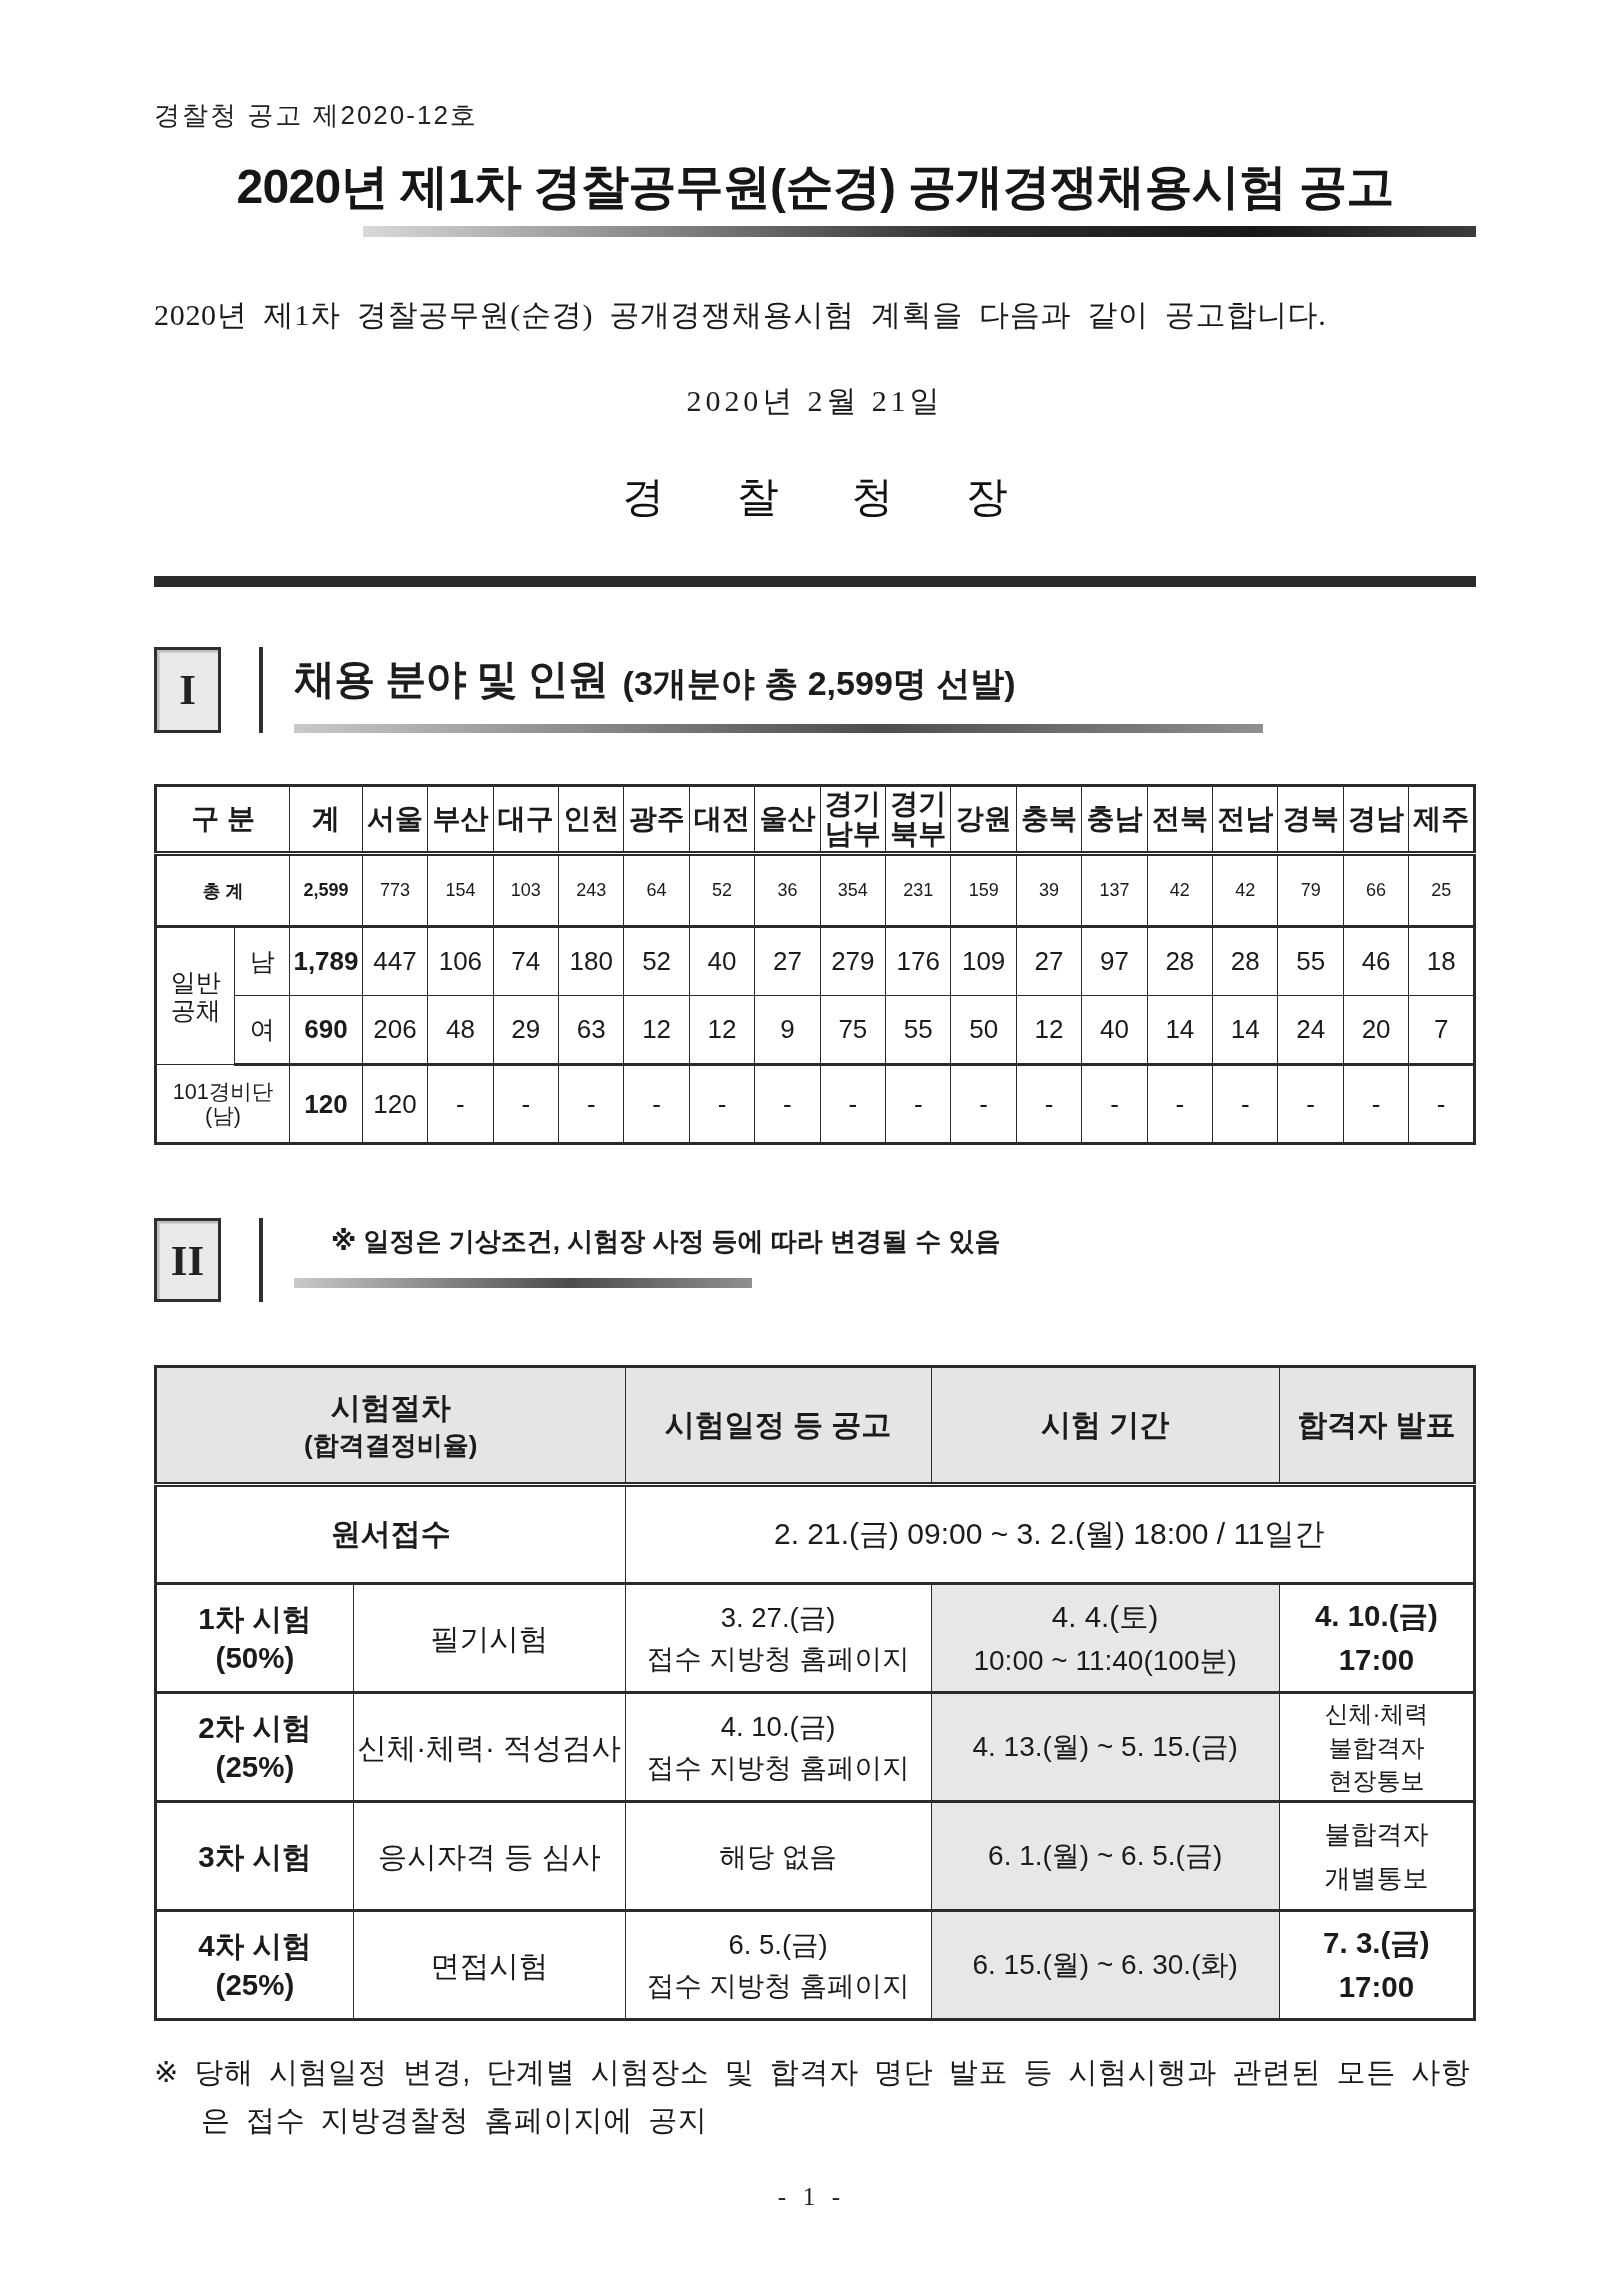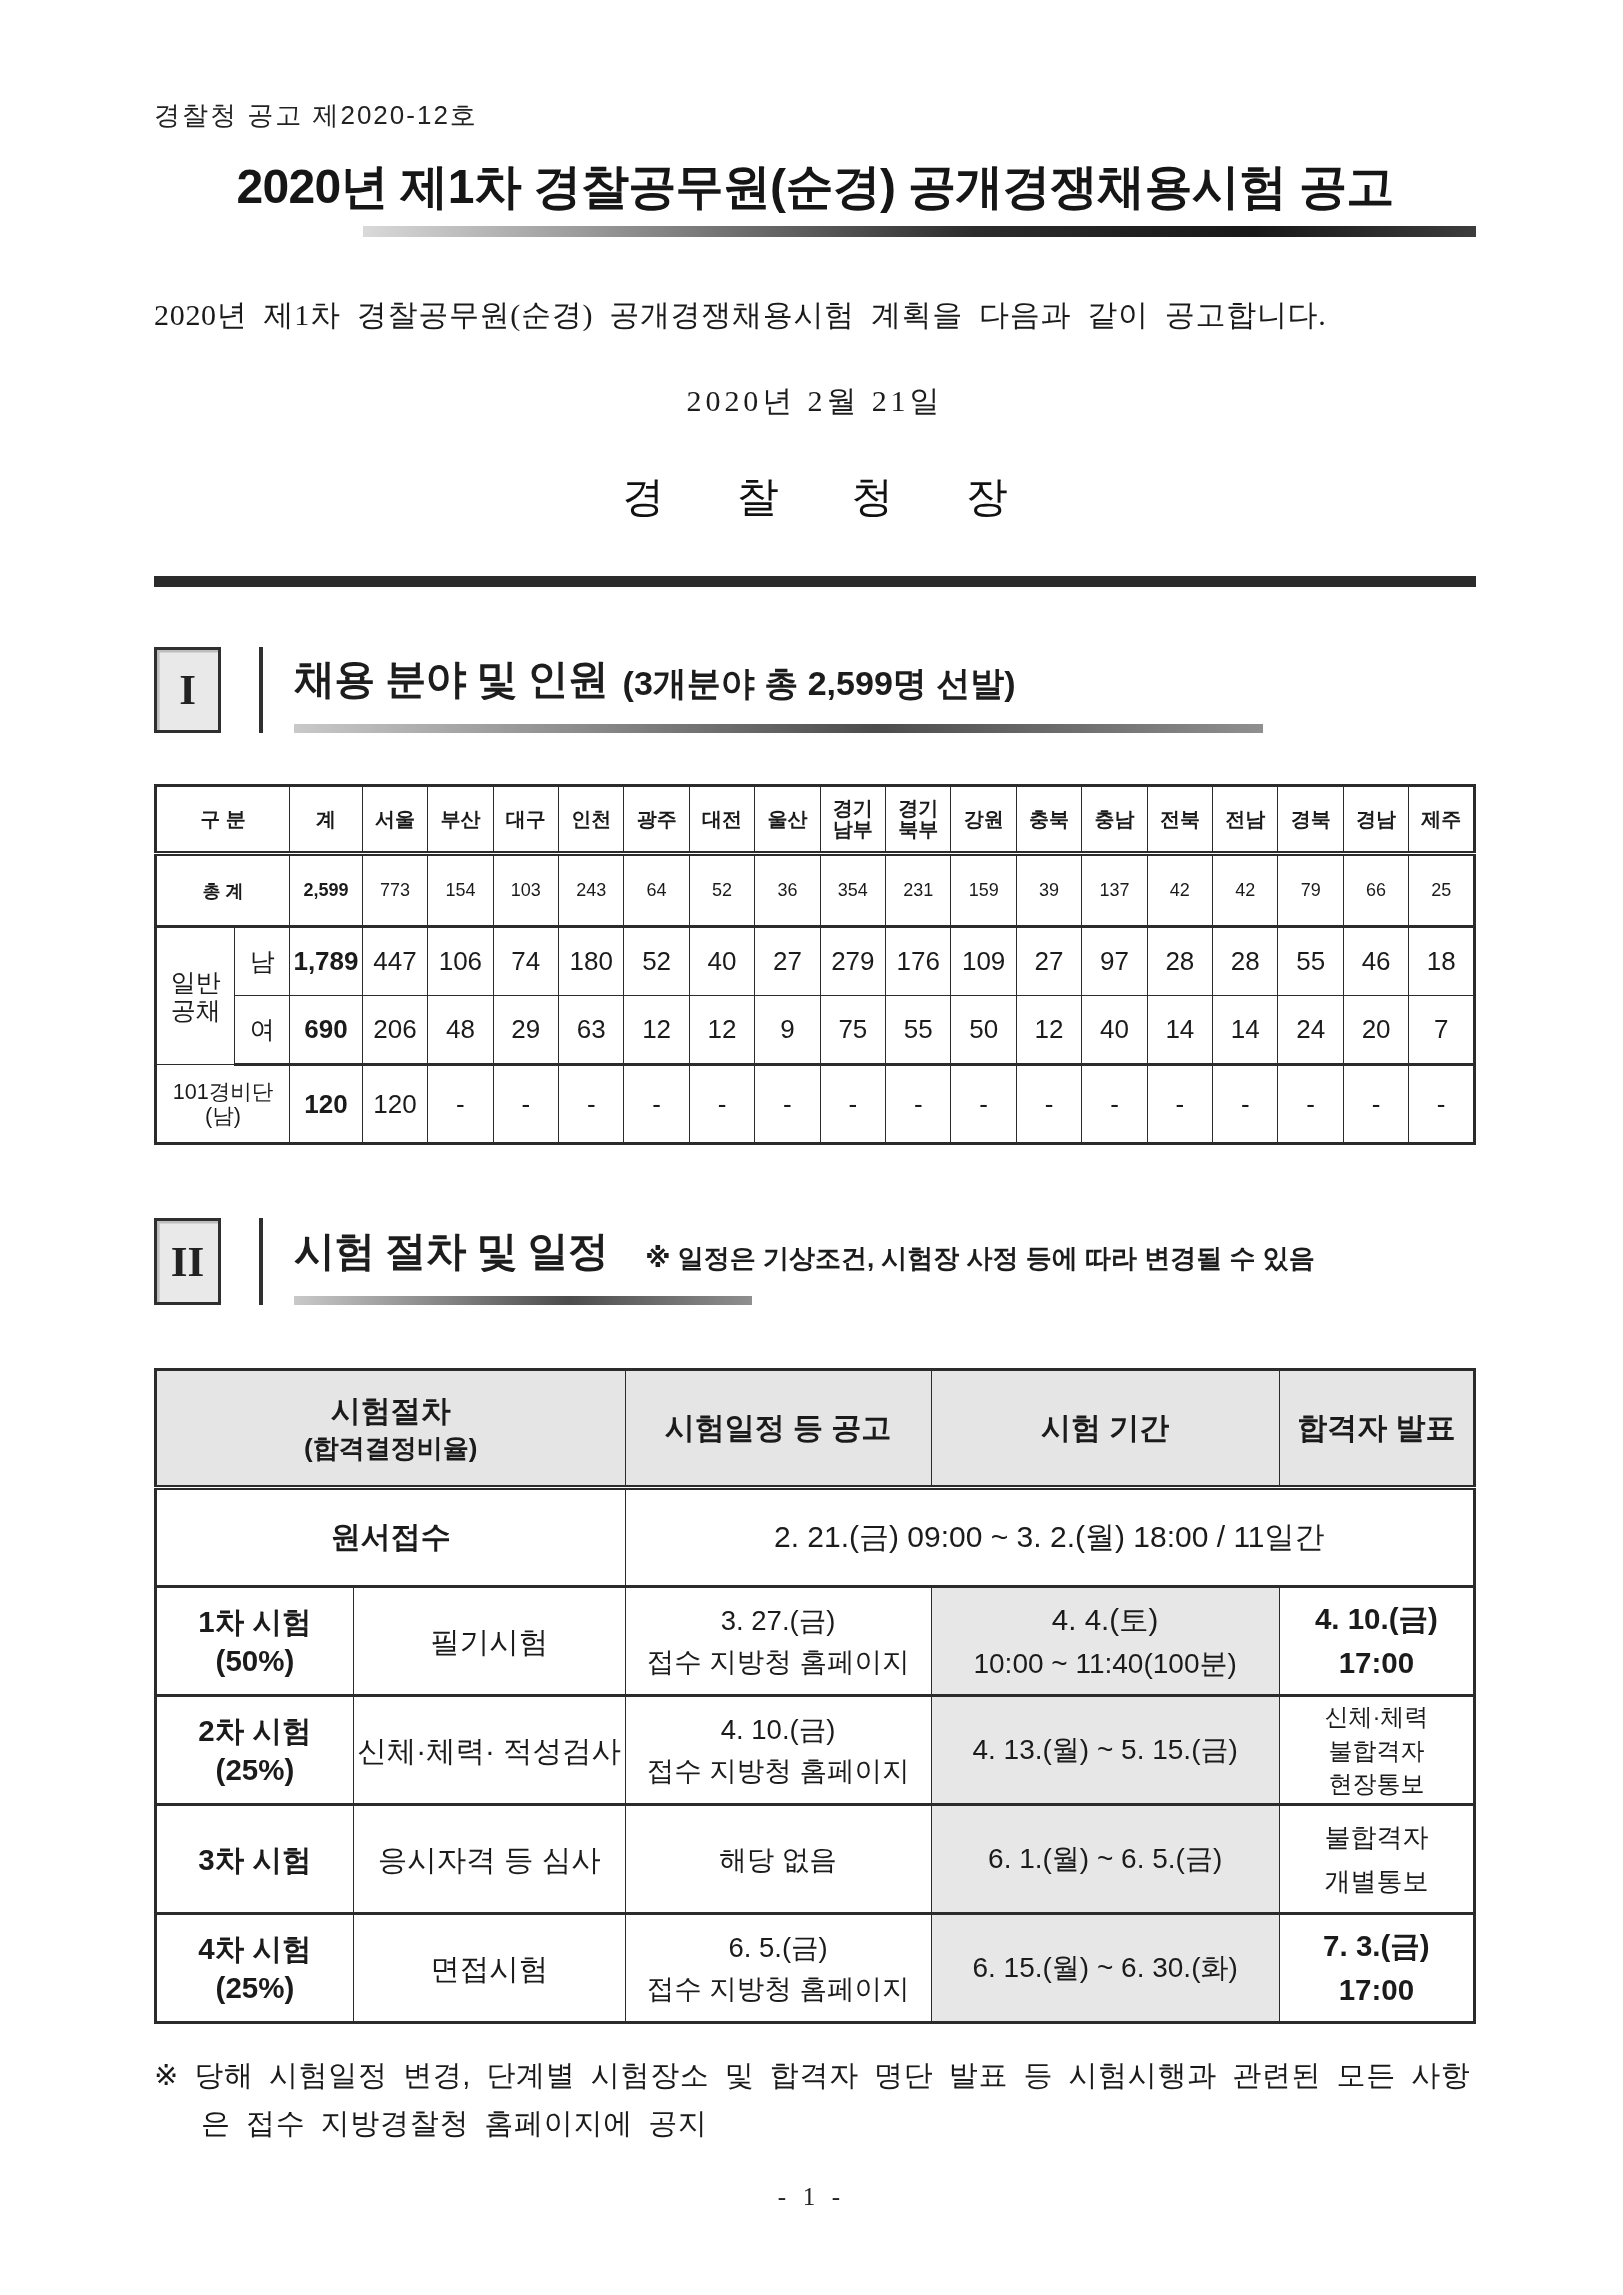--- a/index.html
+++ b/index.html
@@ -68,21 +68,21 @@
   
   table { border-collapse:collapse; width:100%; table-layout:fixed; }
   td, th {
     border:1.3px solid #2b2b2b; text-align:center; vertical-align:middle;
     font-family:"Liberation Sans", "DejaVu Sans", sans-serif; color:#1b1b1b;
     padding:1.3px; overflow:hidden;
   }
 
   
   .t1 { margin-top:51px; border:3.9px solid #2b2b2b; }
-  .t1 thead th { font-size:20px; font-weight:bold; height:68px; line-height:1.08; border-bottom:5.9px double #2b2b2b; padding:0; }
+  .t1 thead th { font-size:28px; font-weight:bold; height:68px; line-height:1.08; border-bottom:5.9px double #2b2b2b; padding:0; }
   .t1 td { font-size:26px; }
   .t1 .row-total td { height:73px; font-size:18px; border-bottom:3.9px solid #2b2b2b; }
   .t1 .row-male td { height:69px; }
   .t1 .row-female td { height:69px; border-bottom:3.9px solid #2b2b2b; }
   .t1 .row-guard td { height:79px; }
   .t1 .lbl { font-weight:bold; font-size:25.5px; line-height:1.12; }
   .t1 .gen { font-weight:normal; font-size:25px; }
   .t1 .sex { font-weight:normal; font-size:25px; }
   .t1 .guard-lbl { font-weight:normal; font-size:21.6px; line-height:1.15; }
   .t1 .emph { font-weight:bold; }
@@ -285,21 +285,20 @@
           <td>-</td>
         </tr>
       </tbody>
     </table>
 
 
     <div class="section sec2">
       <div class="sec-box">II</div>
       <div class="sec-body">
         <div class="sec-title-row">
-          <span class="sec-title">시험 절차 및 일정</span>
           <span class="sec-note">※ 일정은 기상조건, 시험장 사정 등에 따라 변경될 수 있음</span>
         </div>
         <div class="sec-underline"></div>
       </div>
     </div>
 
     <table class="t2">
       <colgroup>
         <col style="width:15%">
           <col style="width:20.6%">

